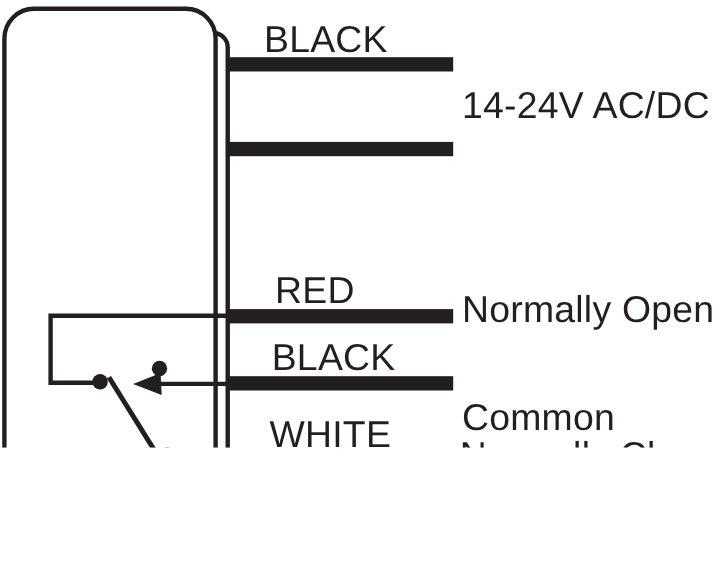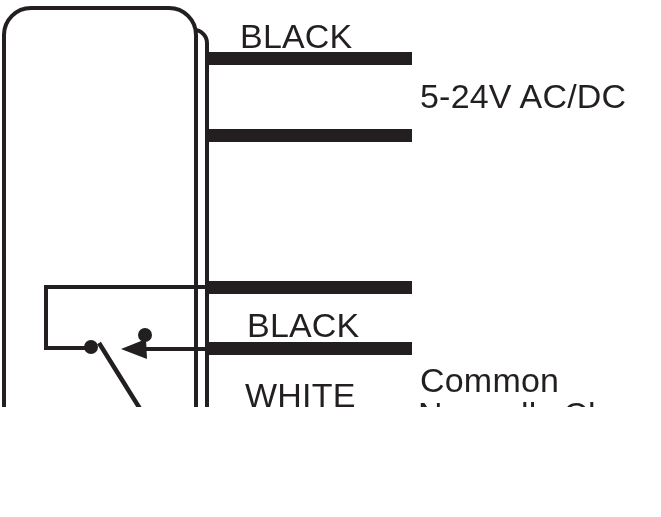--- a/index.html
+++ b/index.html
@@ -51,19 +51,21 @@
     <line x1="146" y1="418" x2="212" y2="418" stroke="#231f20" stroke-width="4"></line>
 
     <rect x="207" y="52" width="205" height="13" fill="#231f20"></rect>
     <rect x="207" y="129" width="205" height="13" fill="#231f20"></rect>
     <rect x="207" y="281" width="205" height="13" fill="#231f20"></rect>
     <rect x="207" y="342" width="205" height="13" fill="#231f20"></rect>
     <rect x="207" y="412" width="205" height="13" fill="#231f20"></rect>
   </svg>
 
   <div class="lbl" style="left:240px; top:19px;">BLACK</div>
+  <div class="lbl" style="left:250px; top:247px;">RED</div>
   <div class="lbl" style="left:247px; top:308px;">BLACK</div>
   <div class="lbl" style="left:245px; top:378px;">WHITE</div>
 
-  <div class="lbl" style="left:420px; top:79px;">5-24V AC/DC</div>
+  <div class="lbl" style="left:420px; top:79px;">14-24V AC/DC</div>
+  <div class="lbl" style="left:420px; top:265px;">Normally Open</div>
   <div class="lbl" style="left:420px; top:327px;margin-top:36px;">Common</div>
   <div class="lbl" style="left:418px; top:397px;">Normally Closed</div>
 </div>
 
 </body></html>

